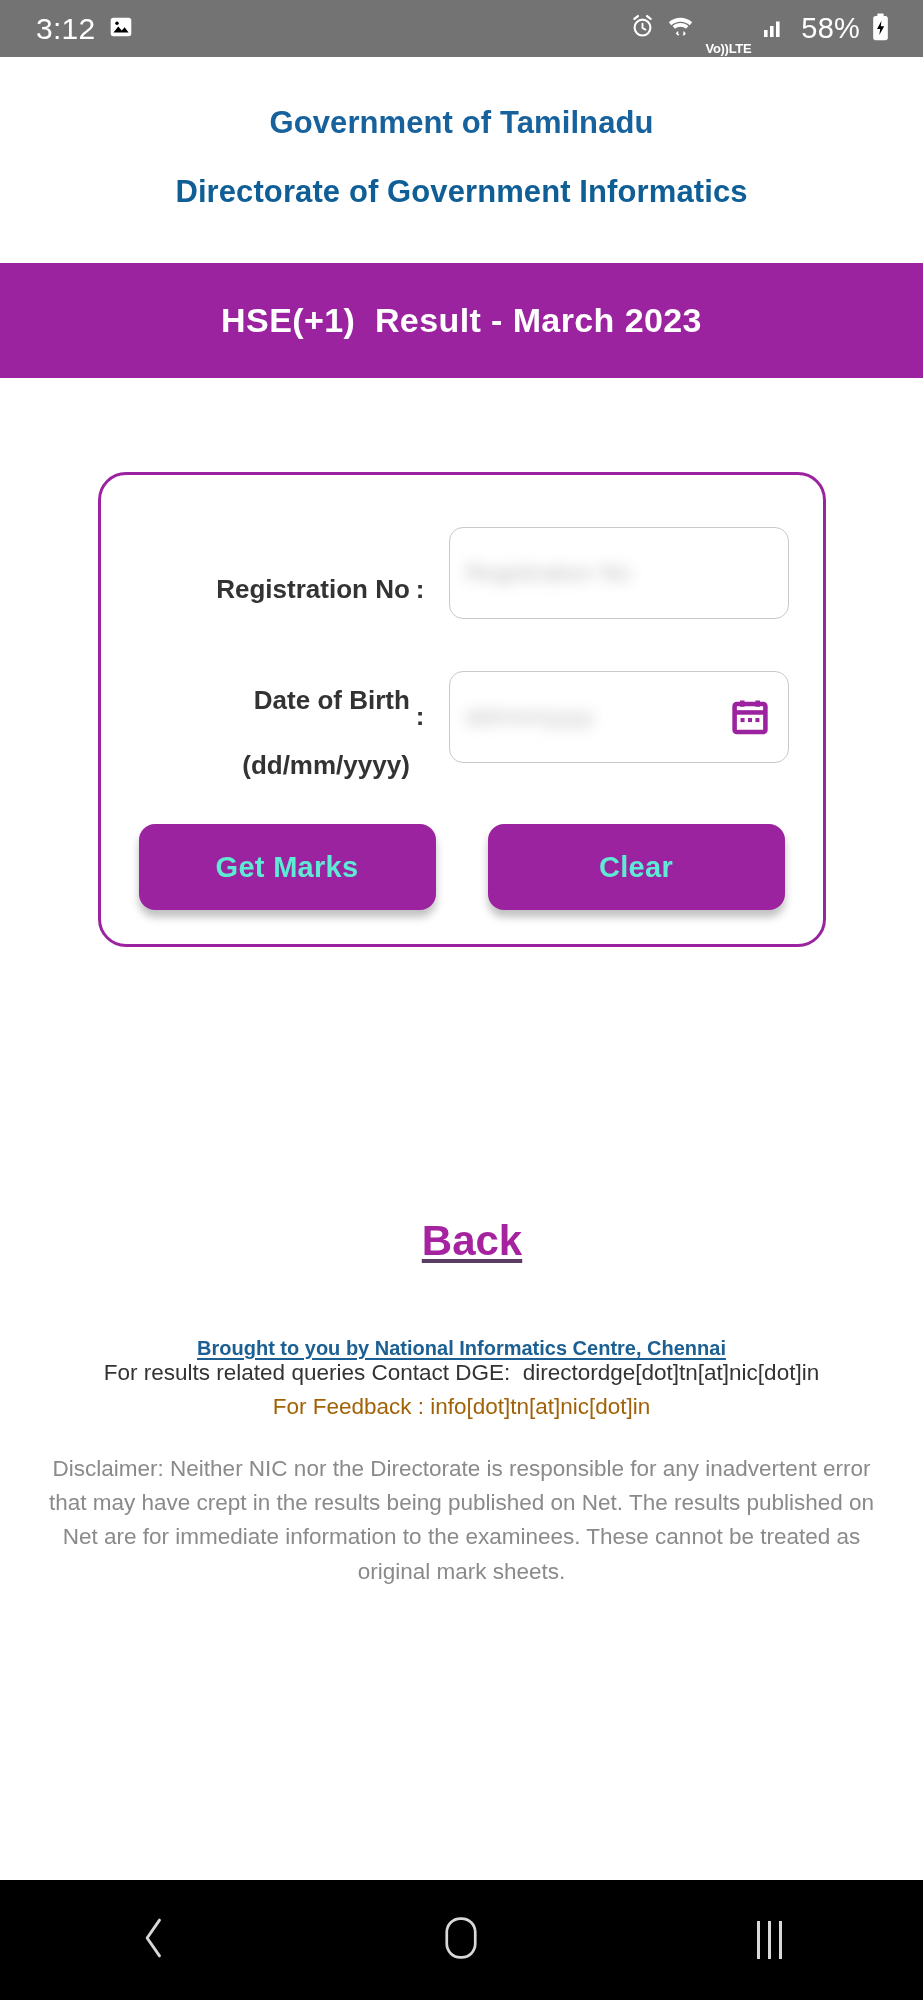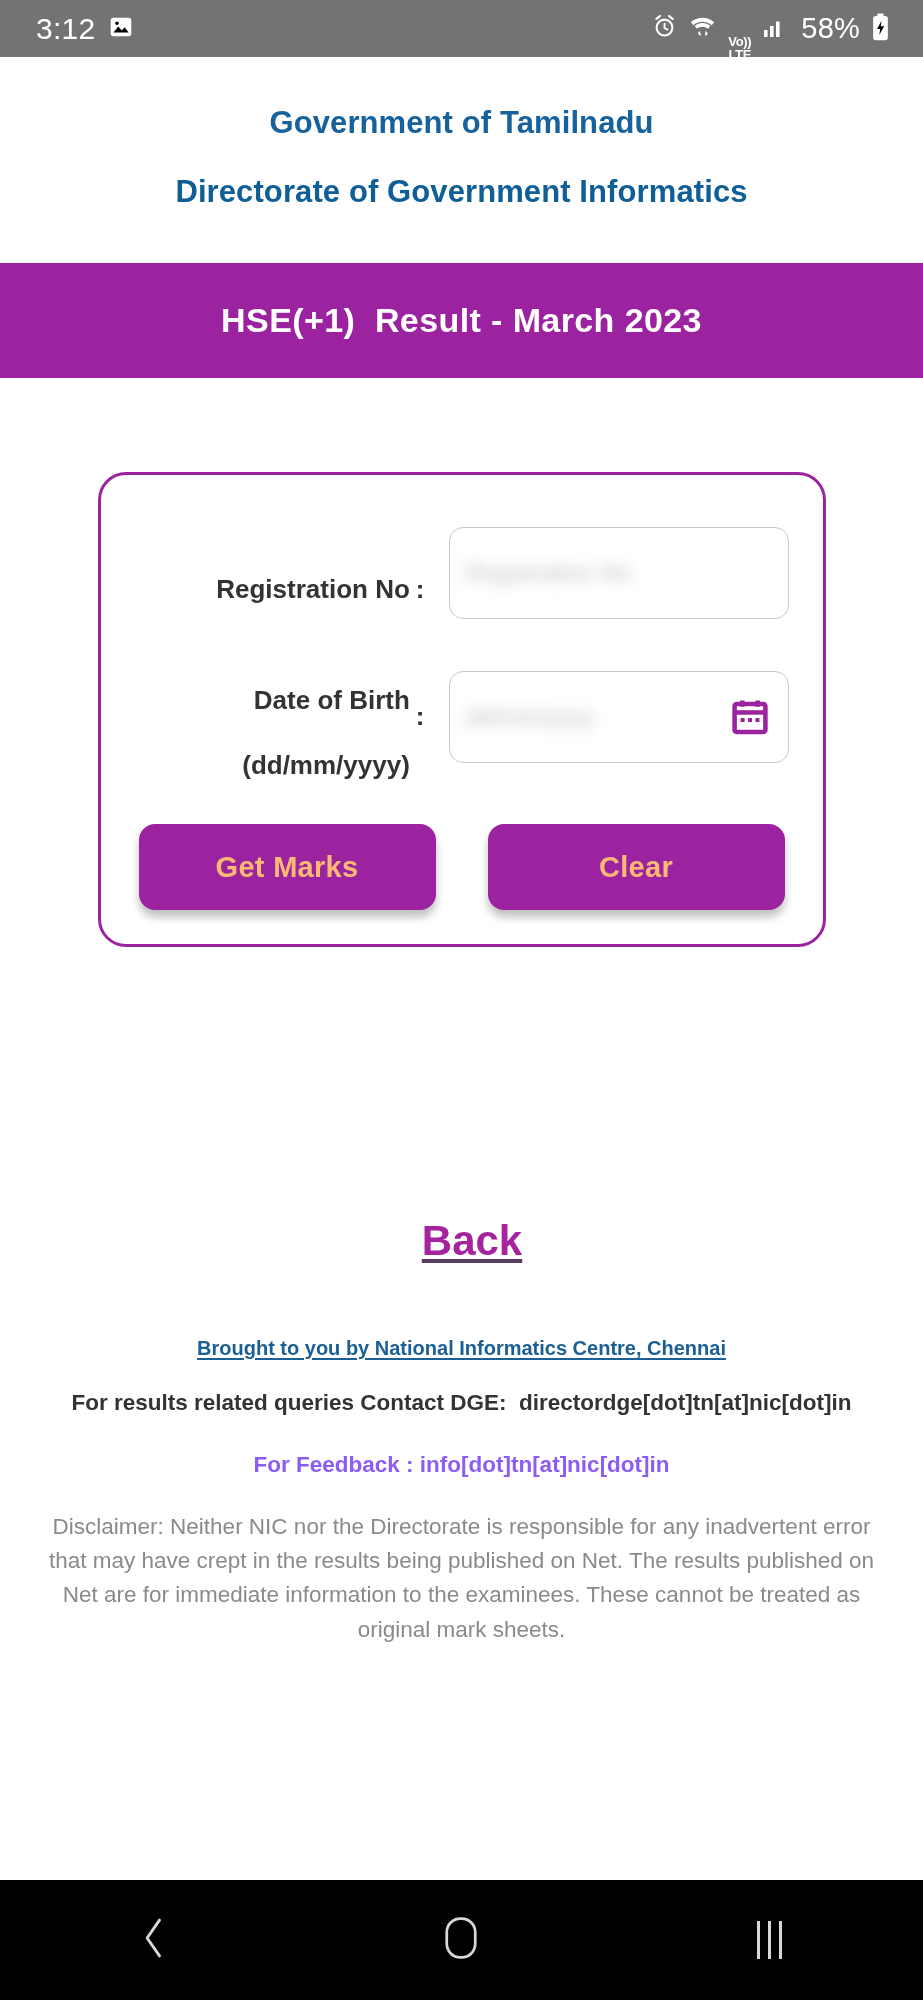--- a/index.html
+++ b/index.html
@@ -49,21 +49,20 @@
   }
   .sb-battery-text {
     color: #ffffff;
     font-size: 29px;
     font-weight: 400;
     letter-spacing: 0.2px;
     margin-left: 4px;
   }
   .volte-icon {
     display: flex;
-    flex-direction: column;
     align-items: center;
     line-height: 1;
     color: #ffffff;
     margin-top: 39px;
   }
   .volte-icon .vo { font-size: 13px; font-weight: 700; letter-spacing: -0.3px;}
   .volte-icon .lte { font-size: 13px; font-weight: 700; letter-spacing: -0.3px;}
 
   
   .content {
@@ -184,21 +183,21 @@
   .btn-row {
     display: flex;
     justify-content: space-between;
     margin-top: 42px;
     padding: 0 4px;
   }
   .btn {
     width: 297px;
     height: 86px;
     background: #9c23a0;
-    color: #fdba74;
+    color: #5eead4;
     border: none;
     border-radius: 16px;
     font-family: "Liberation Sans", sans-serif;
     font-size: 29px;
     font-weight: 700;
     letter-spacing: 0.3px;
     box-shadow: 0 7px 9px rgba(0,0,0,0.25);
     cursor: pointer;
   }
 
@@ -228,31 +227,30 @@
   .nic-link {
     display: inline-block;
     color: #1b5f93;
     font-size: 20px;
     font-weight: 700;
     text-decoration: underline;
     text-underline-offset: 3px;
     cursor: pointer;
   }
   .contact-line {
-    margin-top: 30px;
     color: #333333;
     font-size: 22.5px;
-    font-weight: 700;
+    font-weight: 400;
     white-space: pre;
   }
   .feedback-line {
-    margin-top: 36px;
-    color: #8b5cf6;
+    margin-top: 8px;
+    color: #a16207;
     font-size: 22.5px;
-    font-weight: 700;
+    font-weight: 400;
   }
   .disclaimer {
     margin: 32px auto 0 auto;
     max-width: 860px;
     color: #8a8a8a;
     font-size: 22.5px;
     font-weight: 400;
     line-height: 1.52;
     text-align: center;
   }

